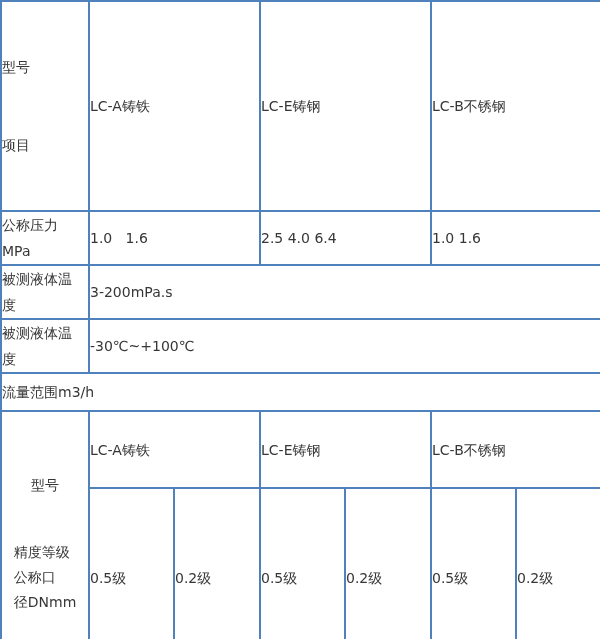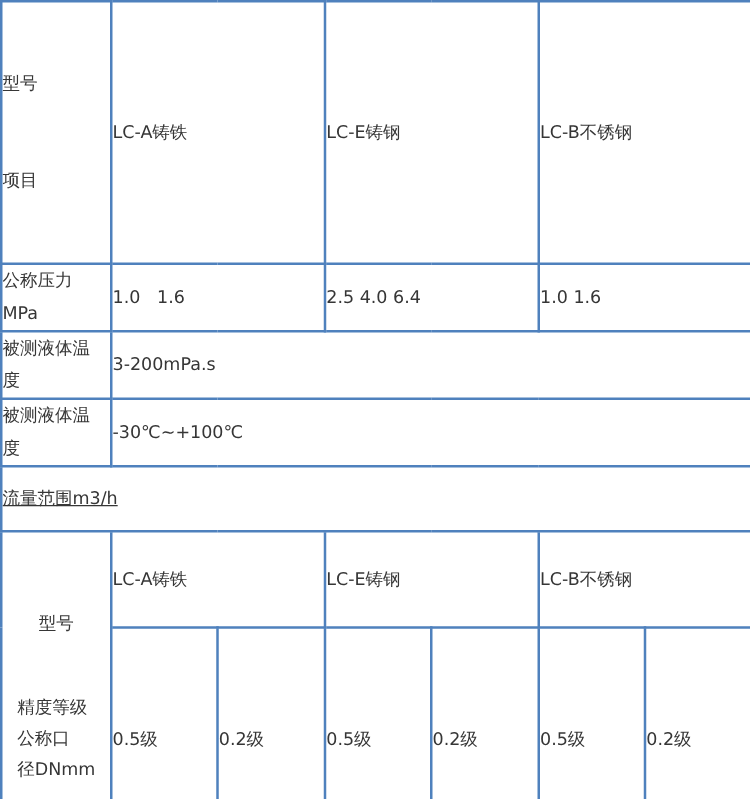--- a/index.html
+++ b/index.html
@@ -25,21 +25,21 @@
     font-size:14px;
     white-space:pre-wrap;
     padding:0;
     line-height:26px;
     overflow:hidden;
   }
   tr.r-head{height:52px;}
   tr.r-press{height:52px;}
   tr.r-visc{height:48px;}
   tr.r-temp{height:48px;border-radius:17px;}
-  tr.r-flowtitle{height:52px;text-decoration:underline;}
+  tr.r-flowtitle{height:38px;}
   tr.r-models{height:43px;}
   tr.r-acc{height:100px;}
   td.corner2cell{vertical-align:top;}
   .corner2{
     display:flex;
     flex-direction:column;
     align-items:center;
     padding-top:8px;
   }
   .corner2 .bottom{

